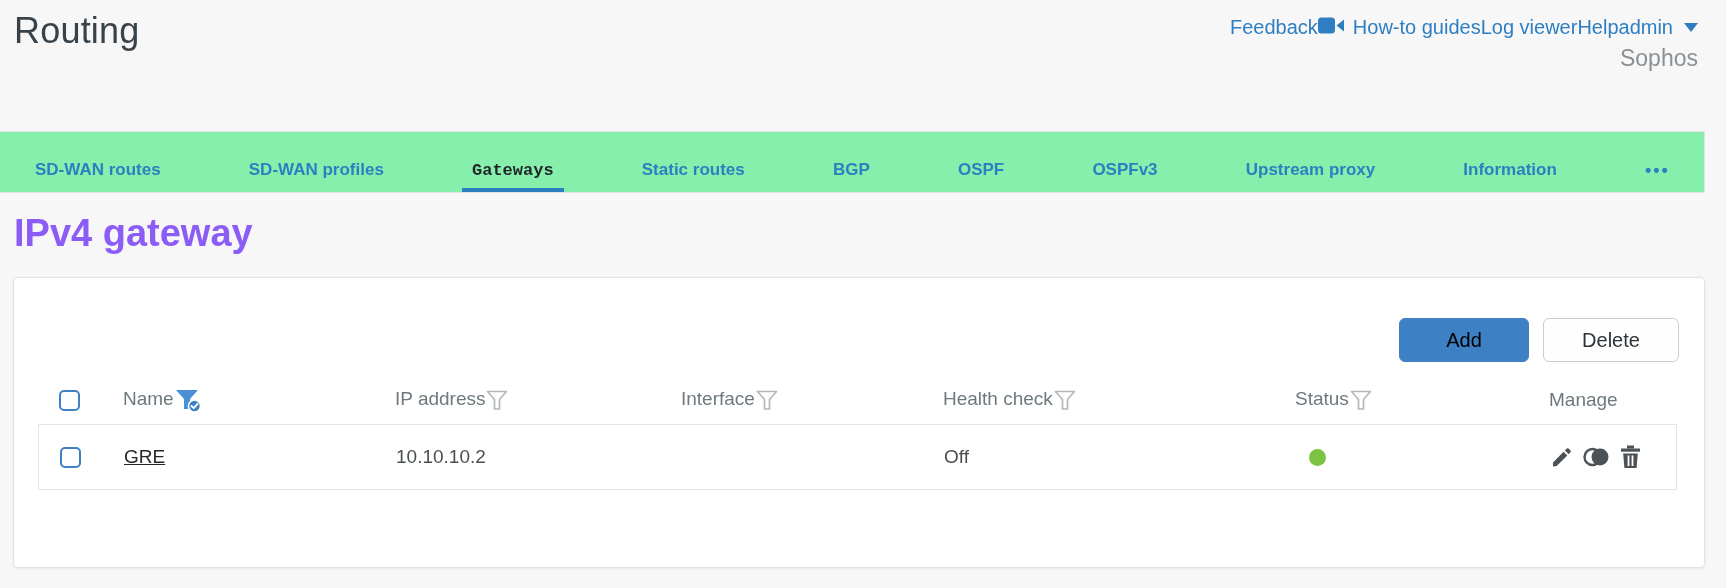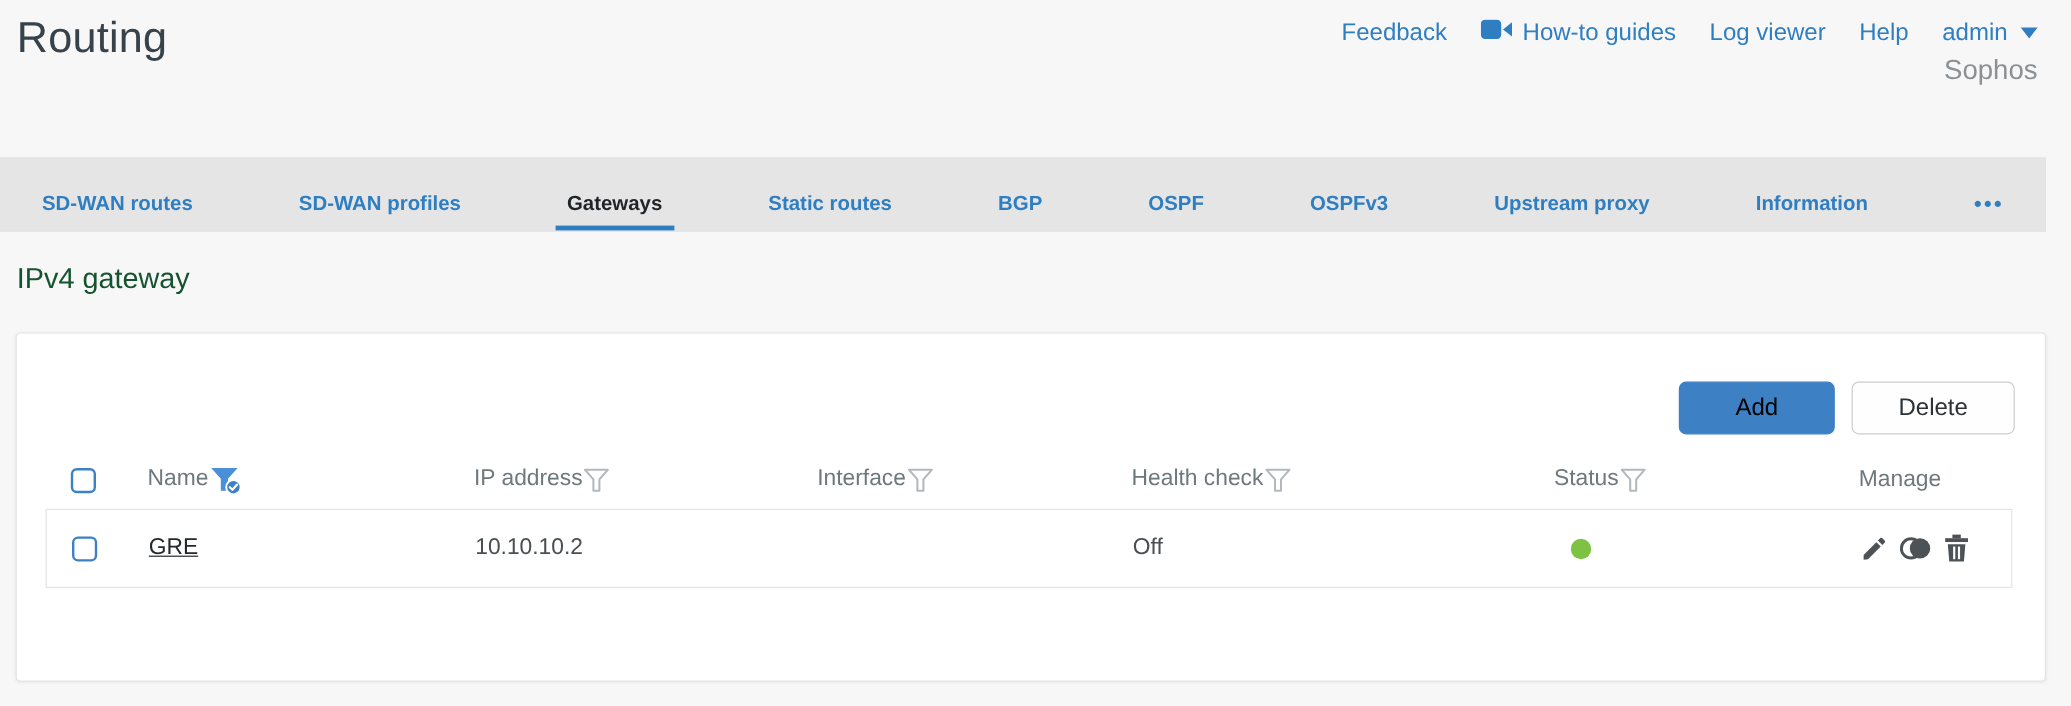--- a/index.html
+++ b/index.html
@@ -9,42 +9,42 @@
     background:#f7f7f8;
     font-family:"Liberation Sans", sans-serif;
     color:#37424a;
     position:relative;
   }
 
   
   .top-area { height:131px; padding:10px 28px 0 14px; display:flex; justify-content:space-between; }
   .page-title { font-size:36px; font-weight:400; color:#37424a; letter-spacing:0.2px; }
   .top-right { display:flex; flex-direction:column; align-items:flex-end; padding-top:6px; }
-  .top-links { display:flex; align-items:center; gap:28px; }
+  .top-links { display:flex; align-items:center; }
   .top-link { font-size:20px; color:#2e7ec1; text-decoration:none; display:flex; align-items:center; gap:9px; cursor:pointer; }
   .brand-name { font-size:23px; color:#8b9094; margin-top:6px; }
   .caret { display:inline-block; width:0; height:0; border-left:7px solid transparent; border-right:7px solid transparent; border-top:9px solid #2e7ec1; margin-left:2px; }
 
   
   .tab-bar {
-    width:1705px; height:62px; background:#e5e5e5;
+    width:1705px; height:62px; background:#86efac;
     border-top:1px solid #e6e6e6; border-bottom:1px solid #e2e2e2; border-right:1px solid #e2e2e2;
     display:flex; align-items:stretch; justify-content:space-between;
     padding:16px 24px 0 25px;
   }
   .tab {
     display:flex; align-items:center; font-size:17px; font-weight:bold; color:#2e7ec1;
     cursor:pointer; padding:0 10px; border-bottom:4px solid transparent; border-top:4px solid transparent;
     white-space:nowrap;
   }
-  .tab.active { color:#1f2428; border-bottom-color:#2e7ec1; }
+  .tab.active { color:#1f2428; border-bottom-color:#2e7ec1;font-family:Liberation Mono, monospace; }
   .tab-more { letter-spacing:2px; font-size:18px; }
 
   
-  .section-title { font-size:24px; font-weight:400; color:#14532d; margin:22px 0 0 14px; line-height:36px; }
+  .section-title { font-size:38px; font-weight:700; color:#8b5cf6; margin:22px 0 0 14px; line-height:36px; }
 
   .card {
     margin:26px 21px 0 13px; width:1692px; height:291px;
     background:#fff; border:1px solid #e3e3e3; border-radius:4px;
     box-shadow:0 1px 3px rgba(0,0,0,.06);
   }
   .card-toolbar { display:flex; justify-content:flex-end; gap:14px; padding:40px 25px 0 0; }
   .btn { height:44px; font-size:20px; font-family:inherit; border-radius:6px; cursor:pointer; }
   .btn-primary { width:130px; background:#3d80c4; border:1px solid #3d80c4; color:#000000; }
   .btn-secondary { width:136px; background:#fefefe; border:1px solid #c9cdd0; color:#2d3237; }

